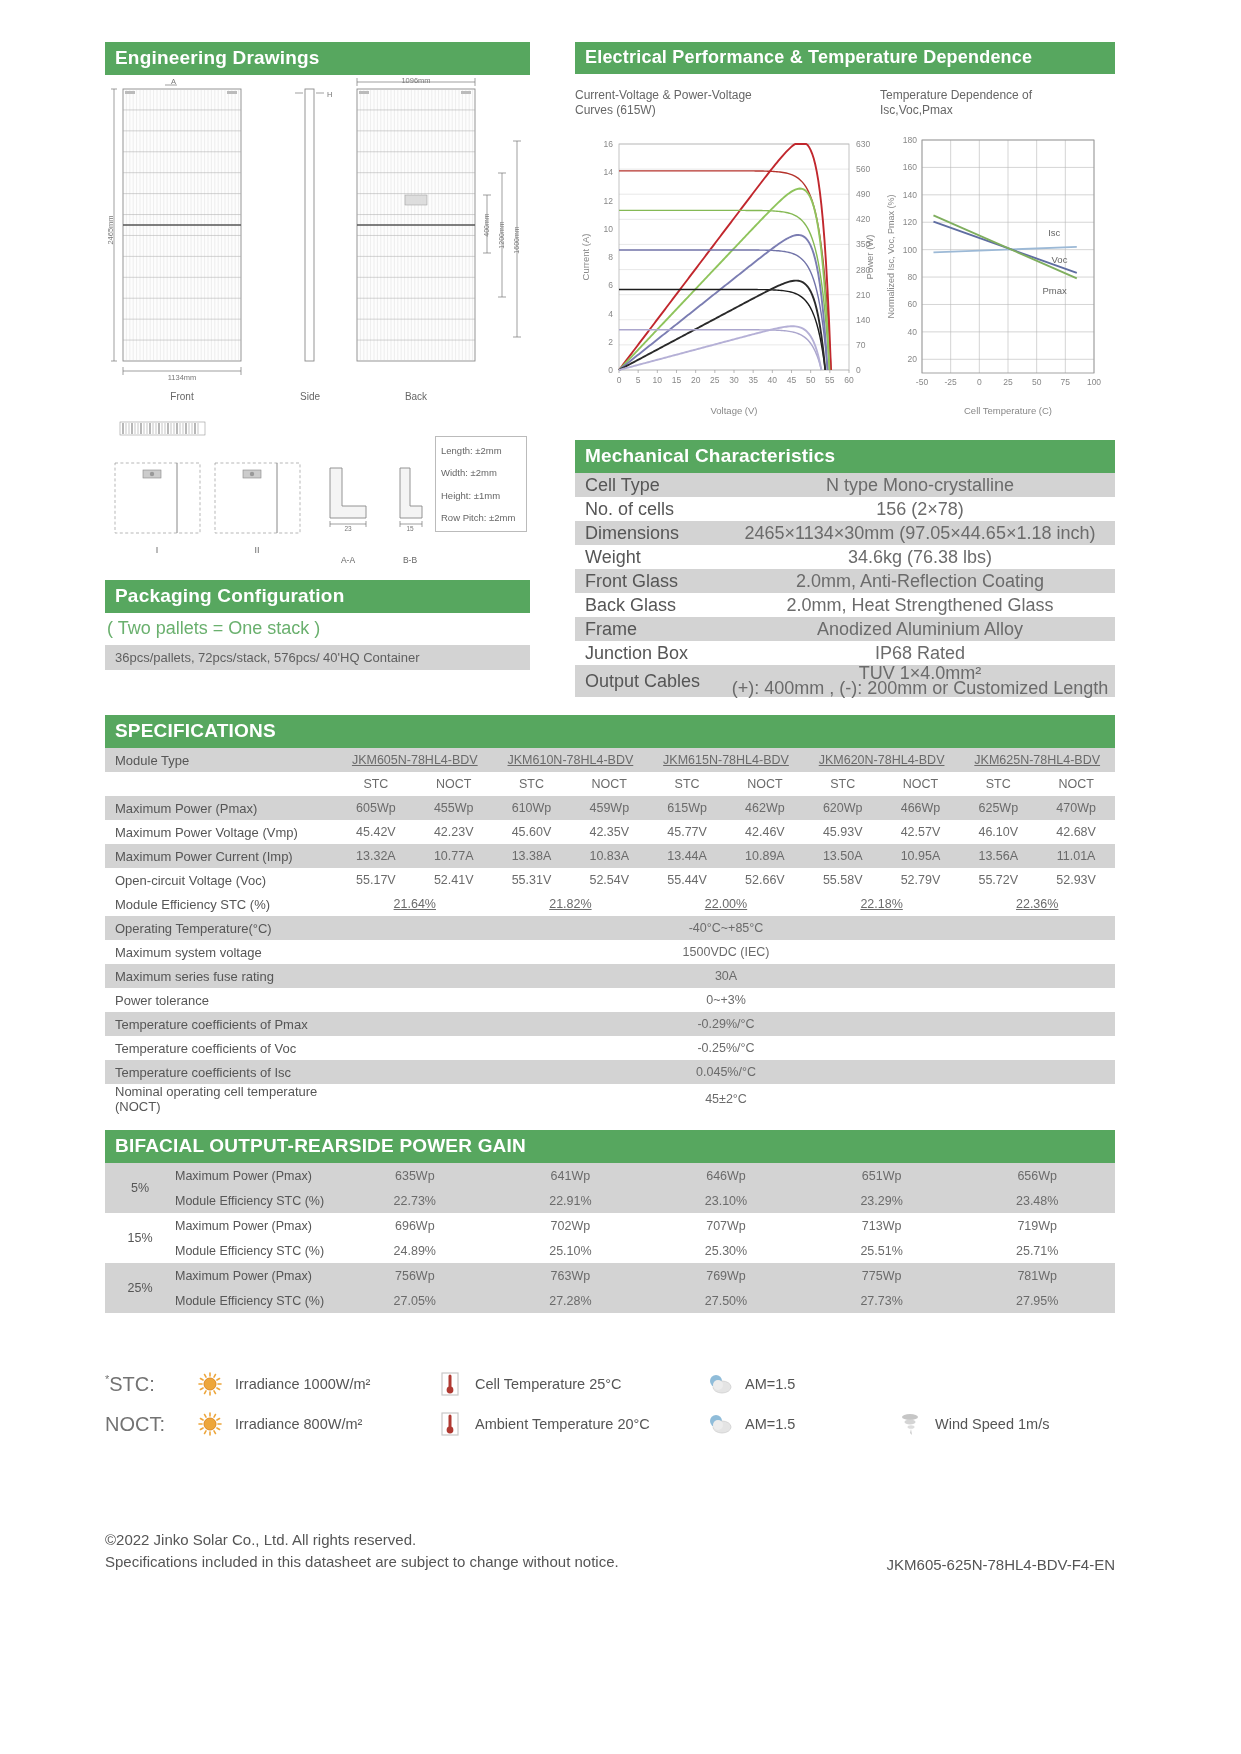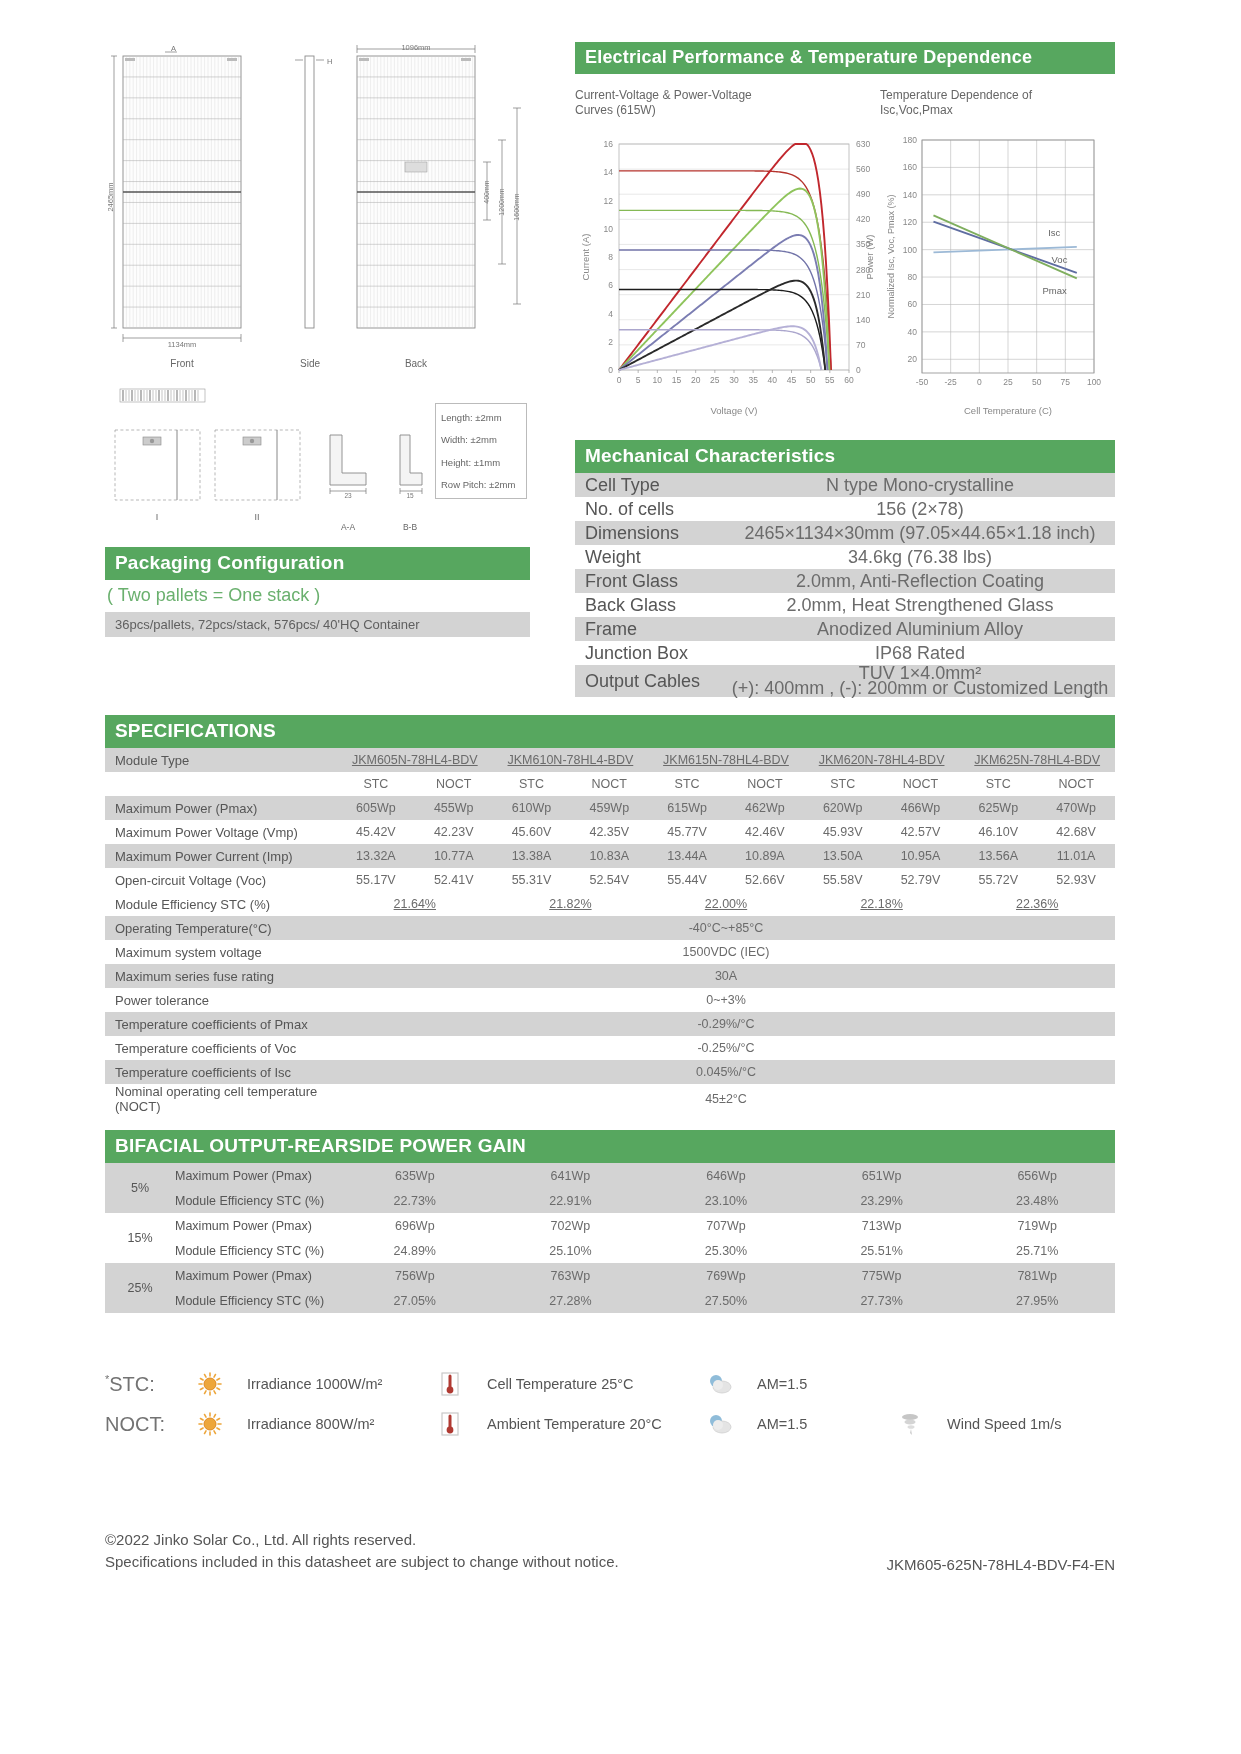--- a/index.html
+++ b/index.html
@@ -55,21 +55,21 @@
   .bif-group.shade { background:#d3d3d3; }
   .bif-gain { grid-row:1 / 3; text-align:center; color:#565656; }
   .bif-label { color:#565656; padding:3px 0; }
   .bif-val { text-align:center; grid-column:span 2; }
 
   
   .conditions { margin-top:58px; }
   .cond-row { display:flex; align-items:center; margin-bottom:14px; }
   .cond-label { width:92px; font-size:20px; color:#737373; }
   .cond-label sup { font-size:11px; }
-  .cond-item { display:flex; align-items:center; gap:24px; font-size:14.5px; color:#555; }
+  .cond-item { display:flex; align-items:center; gap:12px; font-size:14.5px; color:#555; }
   .cond-item .ico { display:inline-flex; width:26px; height:26px; align-items:center; justify-content:center; }
   .cond-row .cond-item:nth-child(2) { width:240px; }
   .cond-row .cond-item:nth-child(3) { width:270px; }
   .cond-row .cond-item:nth-child(4) { width:190px; }
 
   
   .footer { margin-top:92px; display:flex; justify-content:space-between; align-items:flex-end; width:1010px; }
   .footer-left { font-size:15px; color:#555; line-height:22px; }
   .footer-code { font-size:15px; color:#555; }
 
@@ -77,20 +77,21 @@
 </style>
 </head>
 <body>
 
 <div class="page">
  <div class="content">
 
   <div class="top-row">
 
    <div class="col-left">
+     <div class="sec-header">Engineering Drawings</div>
 
      <svg id="drawing-main" width="425" height="335" viewBox="0 0 425 335">
 
         <g id="dm-gen">
               <rect x="18" y="14" width="118" height="272" fill="#fdfdfd" stroke="#8a8a8a" stroke-width="0.9"></rect>
               <line x1="21.4" y1="15" x2="21.4" y2="285" stroke="#d2d2d2" stroke-width="0.35"></line>
               <line x1="24.8" y1="15" x2="24.8" y2="285" stroke="#d2d2d2" stroke-width="0.35"></line>
               <line x1="28.2" y1="15" x2="28.2" y2="285" stroke="#d2d2d2" stroke-width="0.35"></line>
               <line x1="31.6" y1="15" x2="31.6" y2="285" stroke="#d2d2d2" stroke-width="0.35"></line>
               <line x1="35" y1="15" x2="35" y2="285" stroke="#d2d2d2" stroke-width="0.35"></line>

